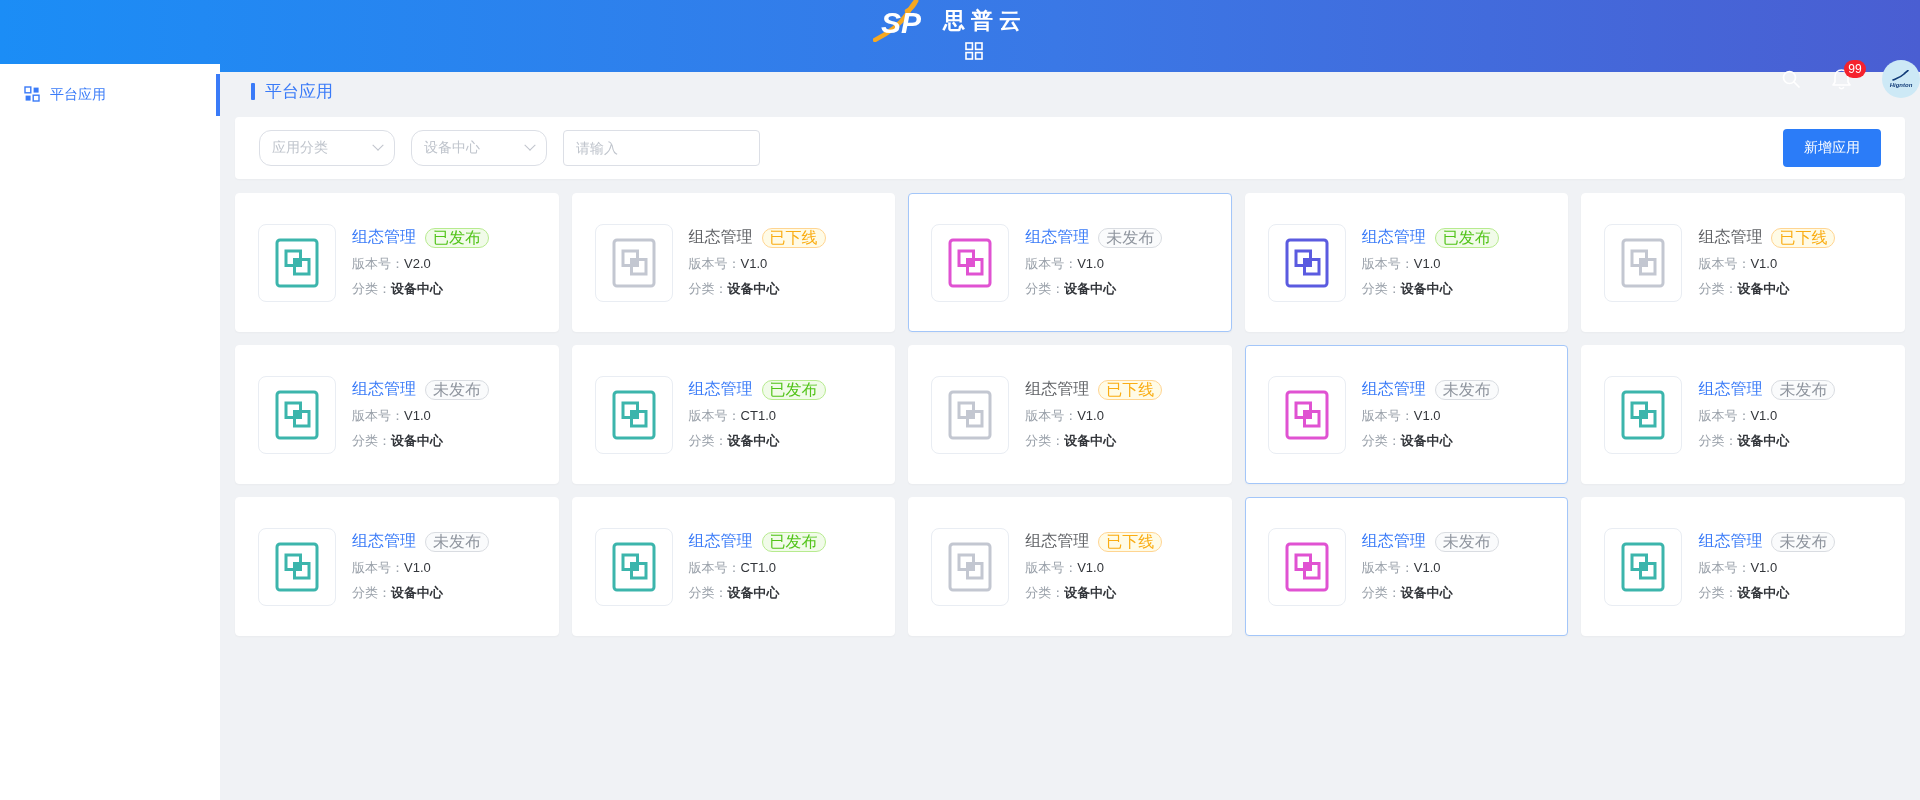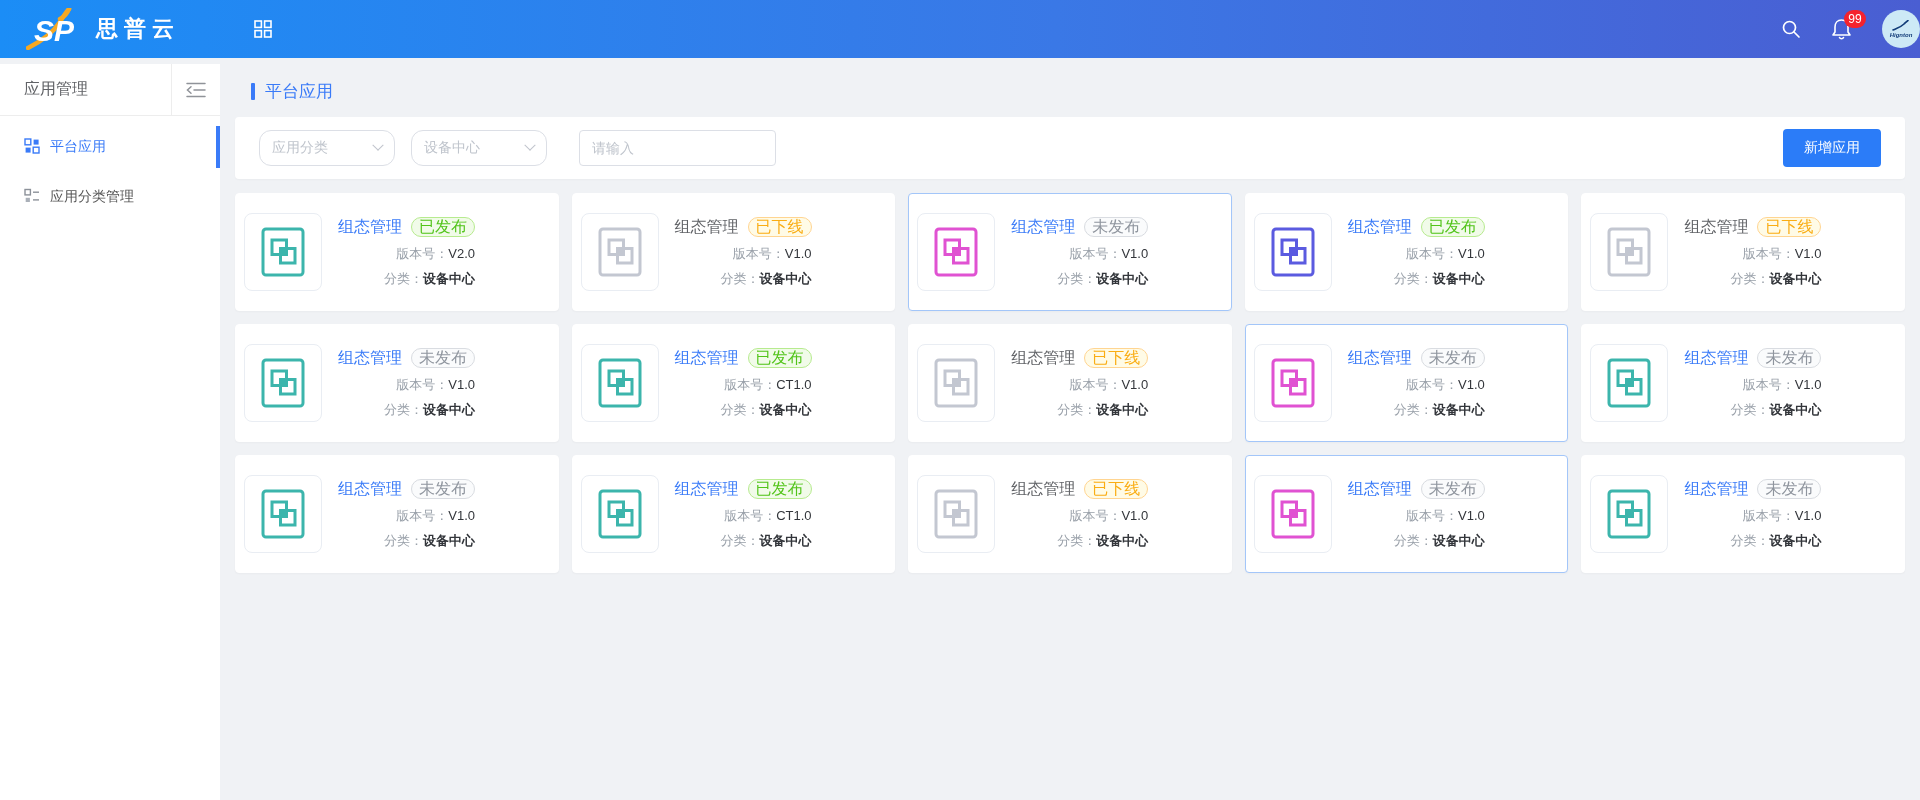--- a/index.html
+++ b/index.html
@@ -5,24 +5,25 @@
   * { box-sizing: border-box; margin: 0; padding: 0; }
   html,body { width:1920px; height:800px; overflow:hidden; }
   body {
     font-family: "Liberation Sans", "DejaVu Sans", sans-serif;
     background:#f0f2f5;
     color:#333;
   }
 
   
   .topbar {
-    height:58px;
+    height:72px;
     background:linear-gradient(90deg,#1b8df6 0%,#3a78e6 55%,#4a5ed2 100%);
     display:flex; align-items:center;
     color:#fff;
+    flex-direction:column;
   }
   .logo-area { display:flex; align-items:center; gap:12px; padding-left:26px; width:226px; }
   .logo-mark { position:relative; width:58px; height:42px; flex-shrink:0; }
   .brand-name { font-size:22px; font-weight:bold; letter-spacing:6px; white-space:nowrap; }
   .apps-icon { margin-left:28px; display:flex; cursor:pointer; }
   .header-right { margin-left:auto; display:flex; align-items:center; gap:30px; }
   .hdr-icon { cursor:pointer; display:flex; }
   .bell-wrap { position:relative; }
   .notif-badge {
     position:absolute; top:-8px; right:-14px;
@@ -69,37 +70,37 @@
     width:136px; height:36px; border:1px solid #dcdfe6; border-radius:12px;
     display:flex; align-items:center; justify-content:space-between;
     padding:0 12px; font-size:14px; color:#bfc4cc; cursor:pointer; background:#fff;
   }
   .chevron {
     width:8px; height:8px; border-right:1.5px solid #c0c4cc; border-bottom:1.5px solid #c0c4cc;
     transform:rotate(45deg) translate(-2px,-2px);
   }
   .search-input {
     width:197px; height:36px; border:1px solid #dcdfe6; border-radius:4px;
-    padding:3px 12px; font-size:14px; color:#333; outline:none;margin-left:16px;
+    padding:3px 12px; font-size:14px; color:#333; outline:none;
   }
   .search-input::placeholder { color:#bfc4cc; }
   .add-btn {
     margin-left:auto; height:38px; padding:0 21px;
     background:#2b7cf8; color:#fff; font-size:14px;
     border:none; border-radius:4px; cursor:pointer;
   }
 
   .cards-grid {
     margin-top:14px;
     display:grid; grid-template-columns:repeat(5,1fr); gap:13px;
   }
   .app-card {
     background:#fff; border:1px solid #ffffff; border-radius:4px;
-    height:118px; padding:0 8px; display:flex; align-items:center; gap:16px;
-    box-shadow:0 1px 2px rgba(0,0,0,.03); cursor:pointer;text-align:right;
+    height:139px; padding:0 22px; display:flex; align-items:center; gap:16px;
+    box-shadow:0 1px 2px rgba(0,0,0,.03); cursor:pointer;
   }
   .app-card.highlighted { border-color:#a3c6f9; }
   .card-icon-box {
     width:78px; height:78px; flex-shrink:0;
     border:1px solid #e9edf3; border-radius:8px;
     display:flex; align-items:center; justify-content:center; background:#fff;
   }
   .card-info { display:flex; flex-direction:column; gap:7px; min-width:0; }
   .card-title-row { display:flex; align-items:center; gap:9px; }
   .card-title { font-size:16px; color:#3a7bf8; white-space:nowrap; }
@@ -156,54 +157,32 @@
     <span class="avatar">
       <svg width="20" height="12" viewBox="0 0 20 12">
         <path d="M2 10 C 6 8, 10 7, 13 4 C 14.5 2.6, 15.5 1.4, 17 0.5" stroke="#123c78" stroke-width="1.6" fill="none" stroke-linecap="round"></path>
       </svg>
       <span class="avatar-text">Hignton</span>
     </span>
   </div>
 </div>
 
 <div class="sidebar">
-  <div class="sidebar-header">
-    <span class="sidebar-title">应用管理</span>
-    <span class="collapse-btn">
-      <svg width="20" height="16" viewBox="0 0 20 16" fill="none" stroke="#909399" stroke-width="1.5" stroke-linecap="round">
-        <line x1="1" y1="1.5" x2="19" y2="1.5"></line>
-        <line x1="8" y1="8" x2="19" y2="8"></line>
-        <path d="M5 4.8 L 1.5 8 L 5 11.2"></path>
-        <line x1="1" y1="14.5" x2="19" y2="14.5"></line>
-      </svg>
-    </span>
-  </div>
   <div class="menu">
     <div class="menu-item active">
       <span>
         <svg width="16" height="16" viewBox="0 0 16 16">
           <rect x="1" y="1" width="5.8" height="5.8" fill="none" stroke="#3a7bf8" stroke-width="1.4"></rect>
           <rect x="9.6" y="1.6" width="5" height="5" fill="#3a7bf8"></rect>
           <rect x="1.6" y="9.6" width="5" height="5" fill="#3a7bf8"></rect>
           <rect x="9.2" y="9.2" width="5.8" height="5.8" fill="none" stroke="#3a7bf8" stroke-width="1.4"></rect>
         </svg>
       </span>
       <span>平台应用</span>
     </div>
-    <div class="menu-item">
-      <span>
-        <svg width="16" height="16" viewBox="0 0 16 16">
-          <rect x="1" y="1.5" width="5.4" height="5.4" fill="none" stroke="#8c9199" stroke-width="1.4"></rect>
-          <line x1="9" y1="4.2" x2="15" y2="4.2" stroke="#8c9199" stroke-width="1.4"></line>
-          <rect x="1.7" y="9.8" width="4.2" height="4.2" fill="#aab0b8"></rect>
-          <line x1="9" y1="11.9" x2="15" y2="11.9" stroke="#8c9199" stroke-width="1.4"></line>
-        </svg>
-      </span>
-      <span>应用分类管理</span>
-    </div>
   </div>
 </div>
 
 <div class="main">
   <div class="page-title-row">
     <span class="title-bar"></span>
     <span class="page-title">平台应用</span>
   </div>
 
   <div class="filter-card">

